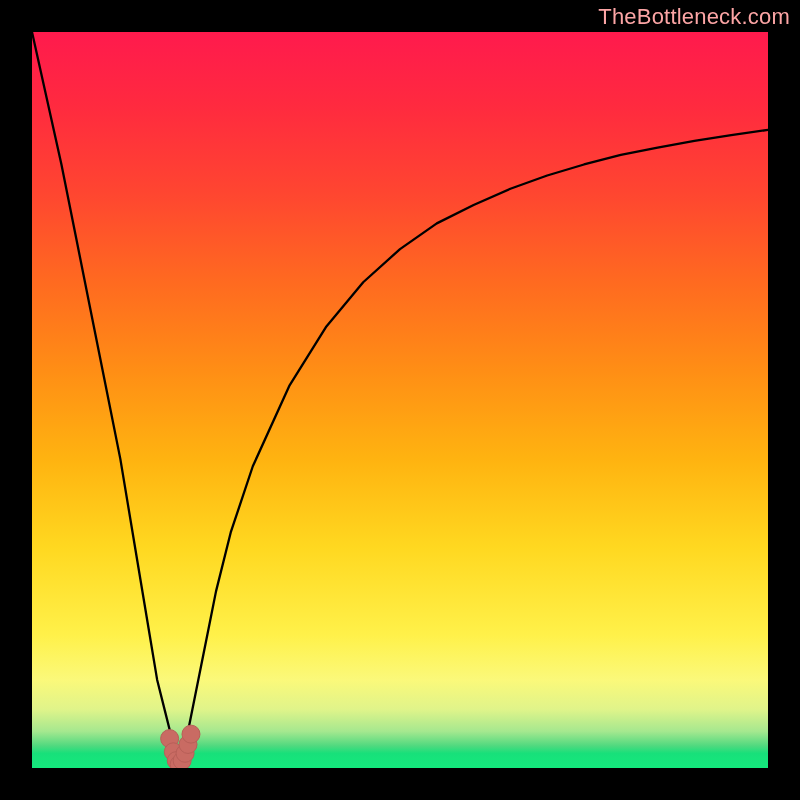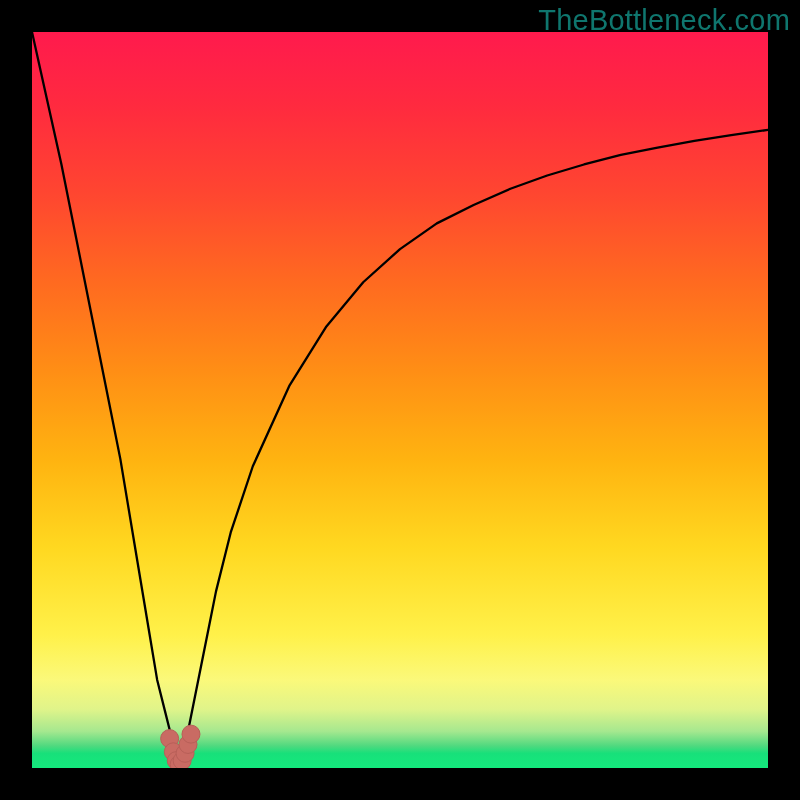--- a/index.html
+++ b/index.html
@@ -41,22 +41,22 @@
     );
   }
   .curve-svg {
     position: absolute;
     inset: 0;
   }
   .watermark {
     position: absolute;
     top: 4px;
     right: 10px;
-    color: #0f766e;
-    font-size: 29px;
+    color: #fca5a5;
+    font-size: 22px;
     letter-spacing: 0.2px;
     user-select: none;
   }
 </style>
 </head>
 <body>
 
 <div class="watermark">TheBottleneck.com</div>
 
 <div class="frame">

